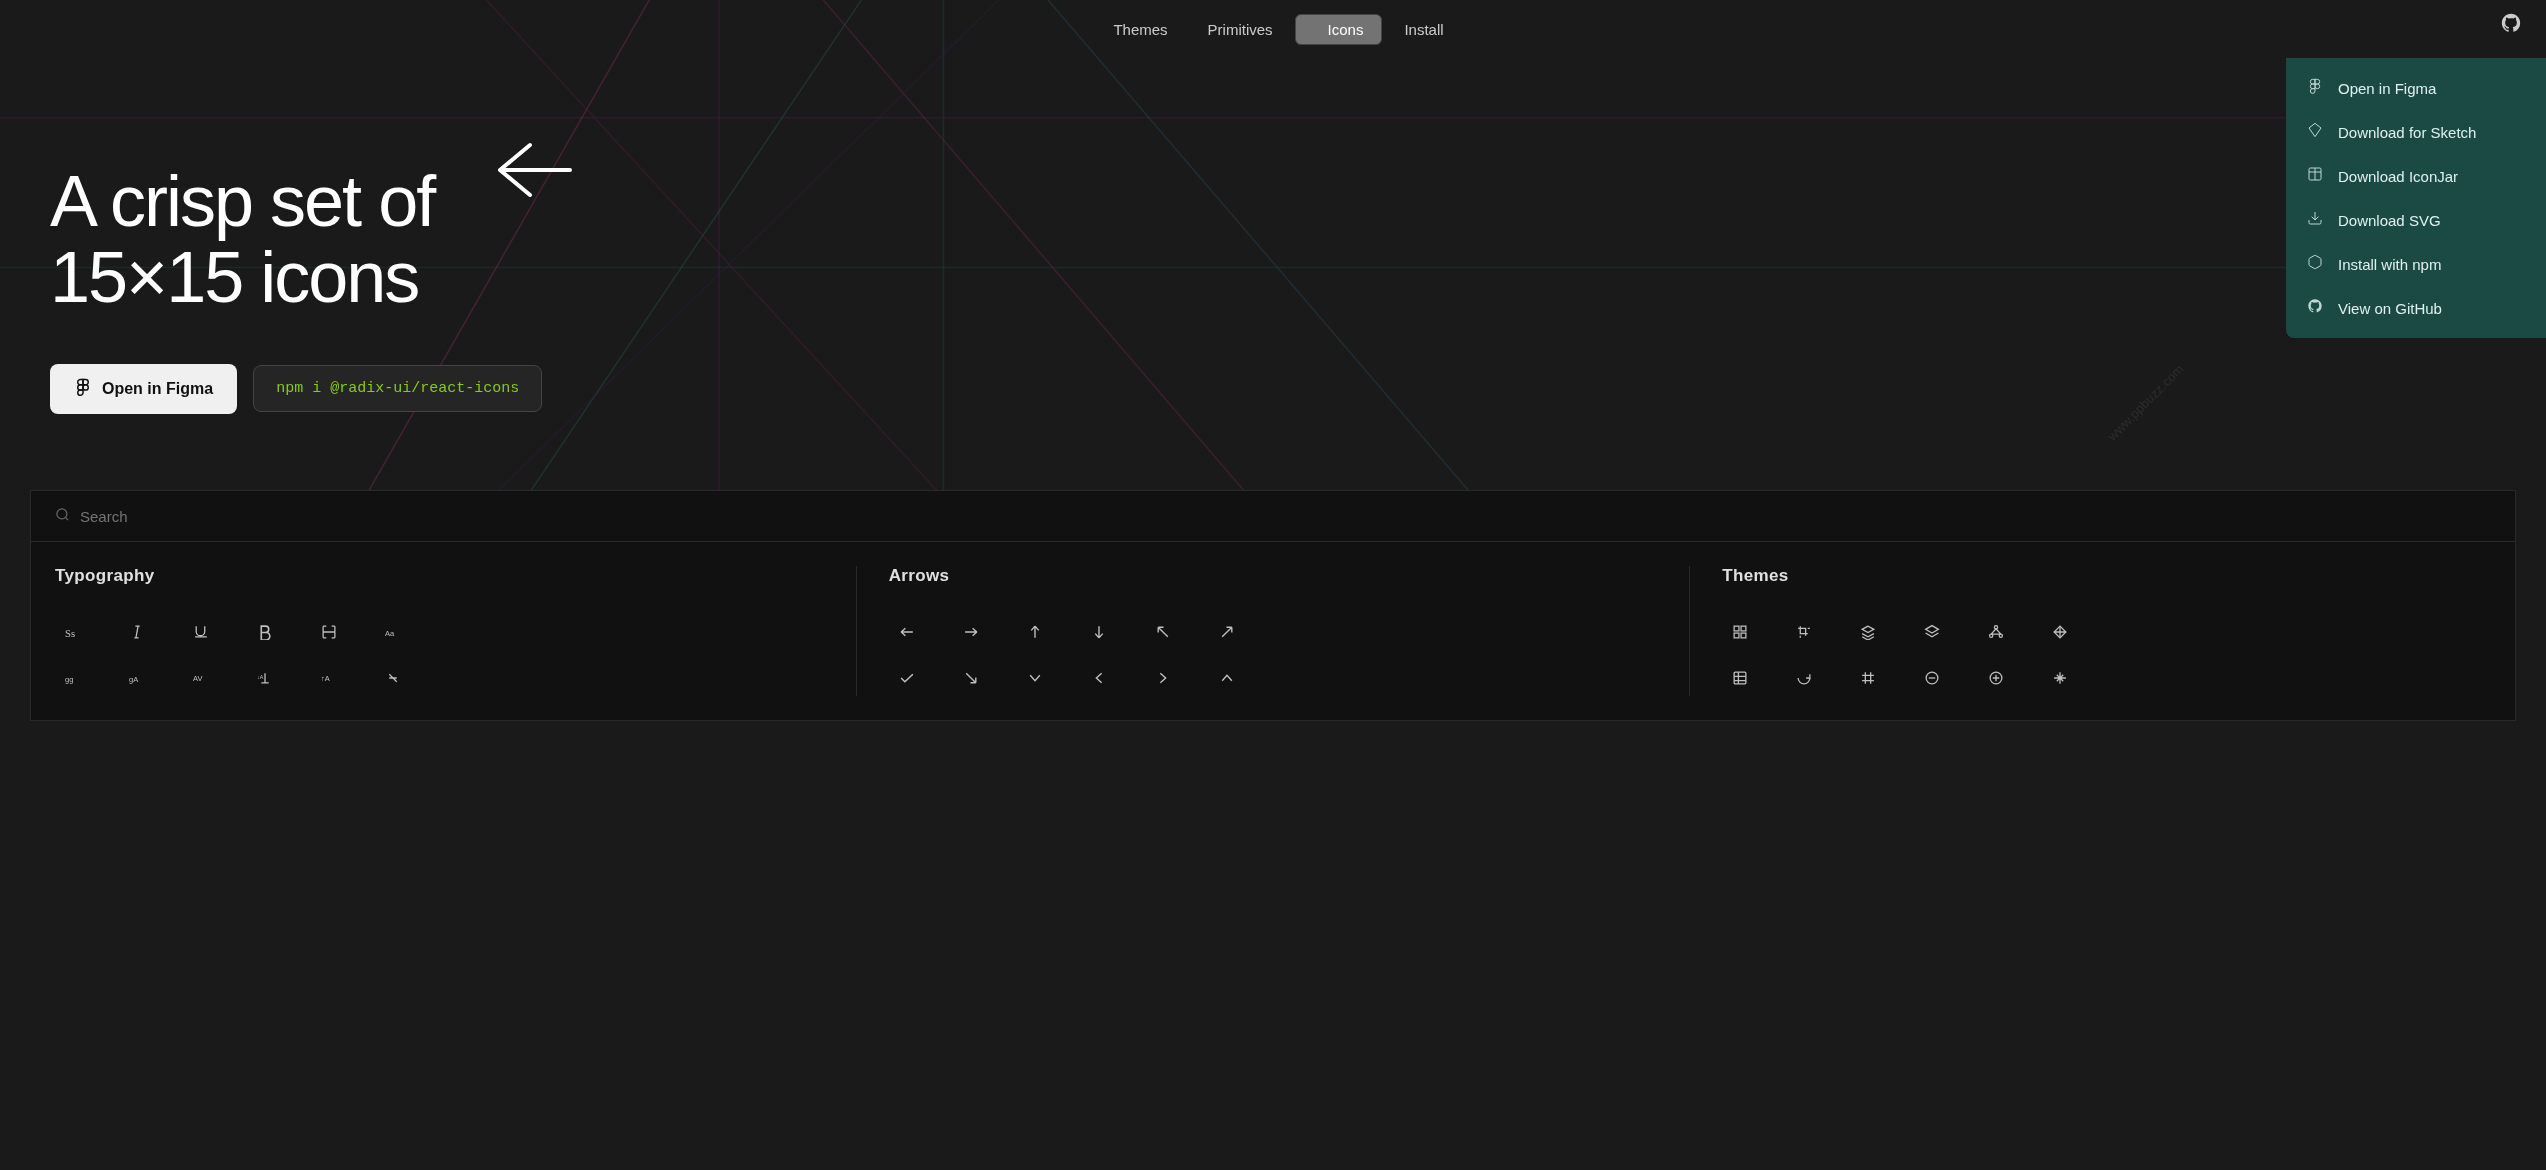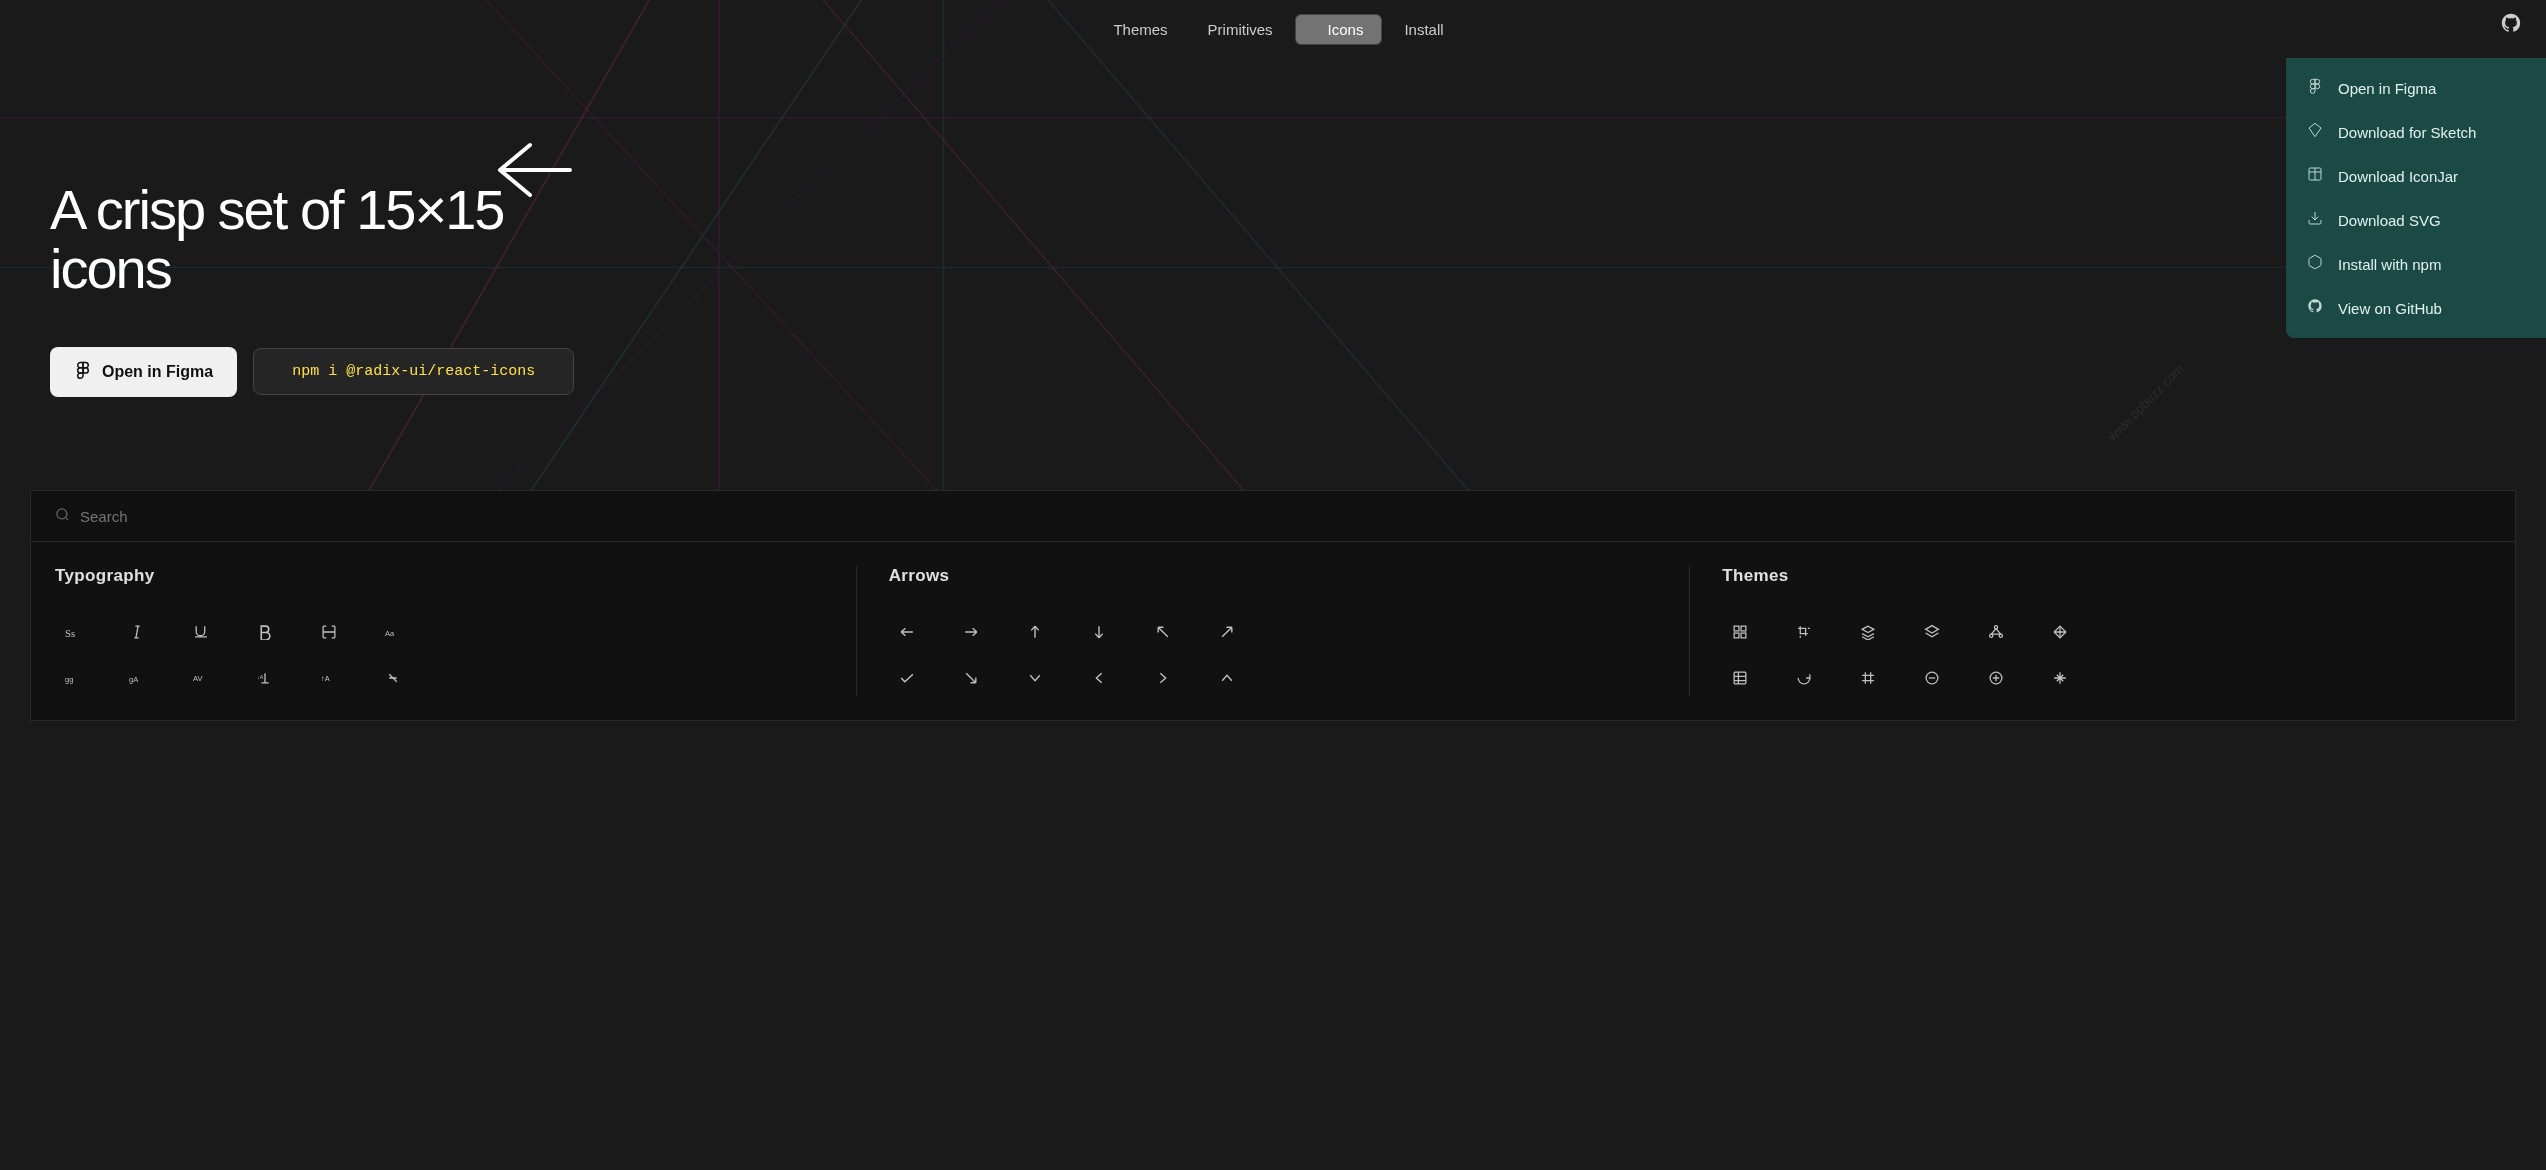--- a/index.html
+++ b/index.html
@@ -112,21 +112,21 @@
       width: 100%;
       height: 100%;
     }
 
     .hero-content {
       position: relative;
       z-index: 2;
     }
 
     .hero-title {
-      font-size: 56px;
+      font-size: 72px;
       font-weight: 300;
       line-height: 1.05;
       color: #fff;
       letter-spacing: -2px;
       max-width: 500px;
       margin-bottom: 48px;
       margin-top: 48px;
     }
 
     .hero-arrow {
@@ -160,24 +160,24 @@
       font-size: 16px;
       font-weight: 600;
       cursor: pointer;
       white-space: nowrap;
     }
 
     .btn-npm {
       display: flex;
       align-items: center;
       background: #252525;
-      color: #fde047;
+      color: #84cc16;
       border: 1px solid #444;
       border-radius: 8px;
-      padding: 14px 38px;
+      padding: 14px 22px;
       font-size: 15px;
       font-family: 'Courier New', monospace;
       cursor: pointer;
     }
 
     
     .watermark {
       position: absolute;
       bottom: 80px;
       right: 350px;

